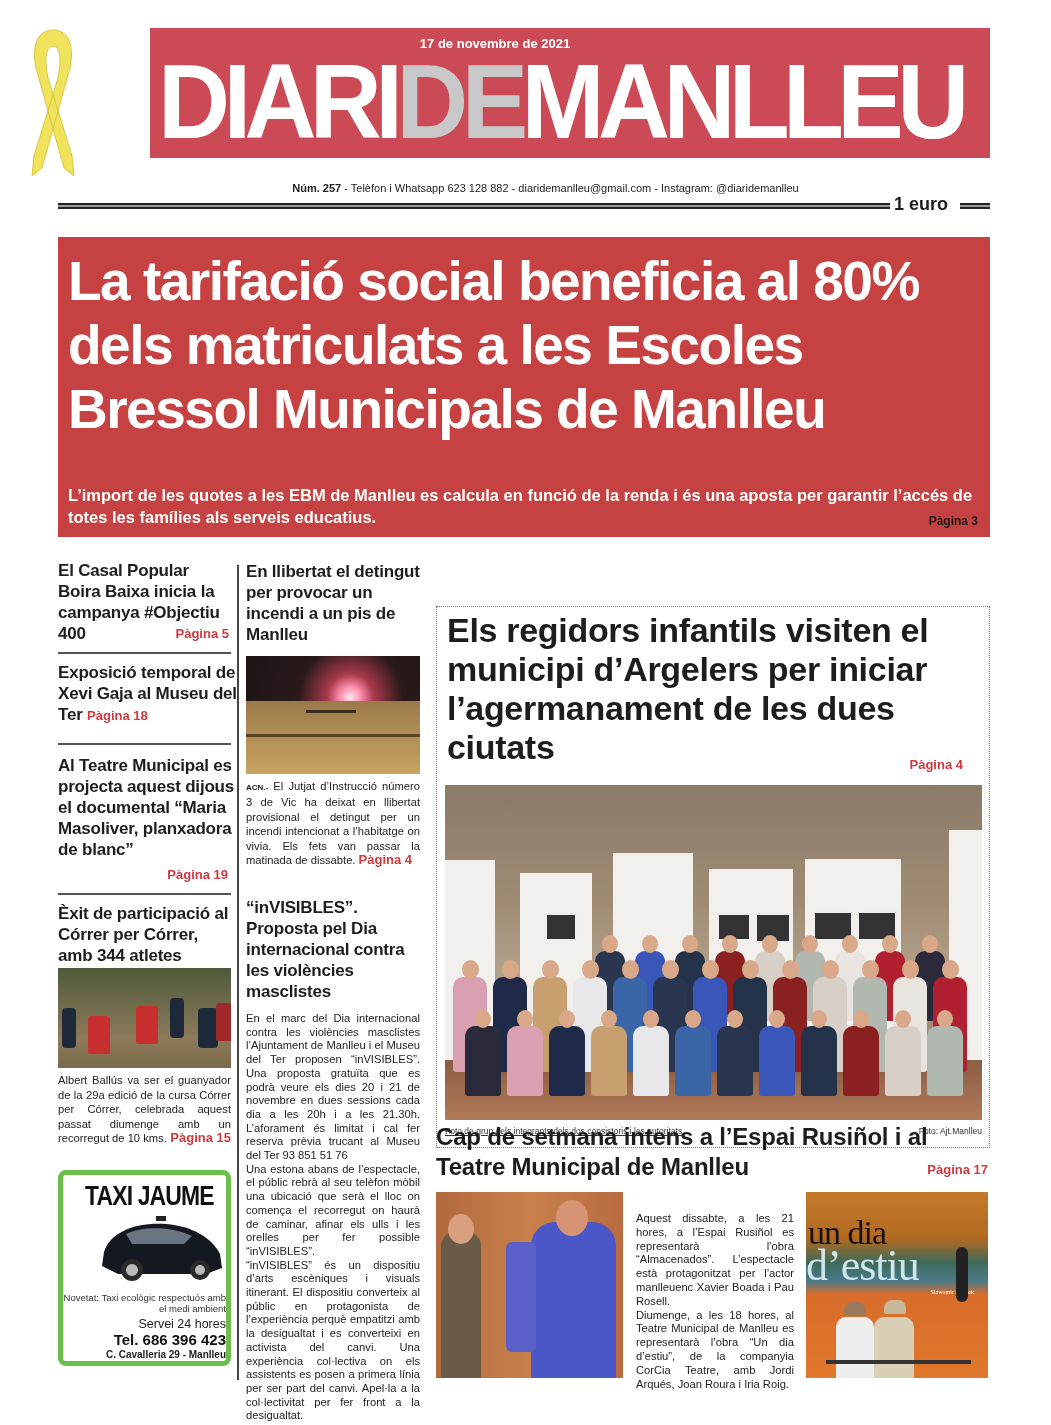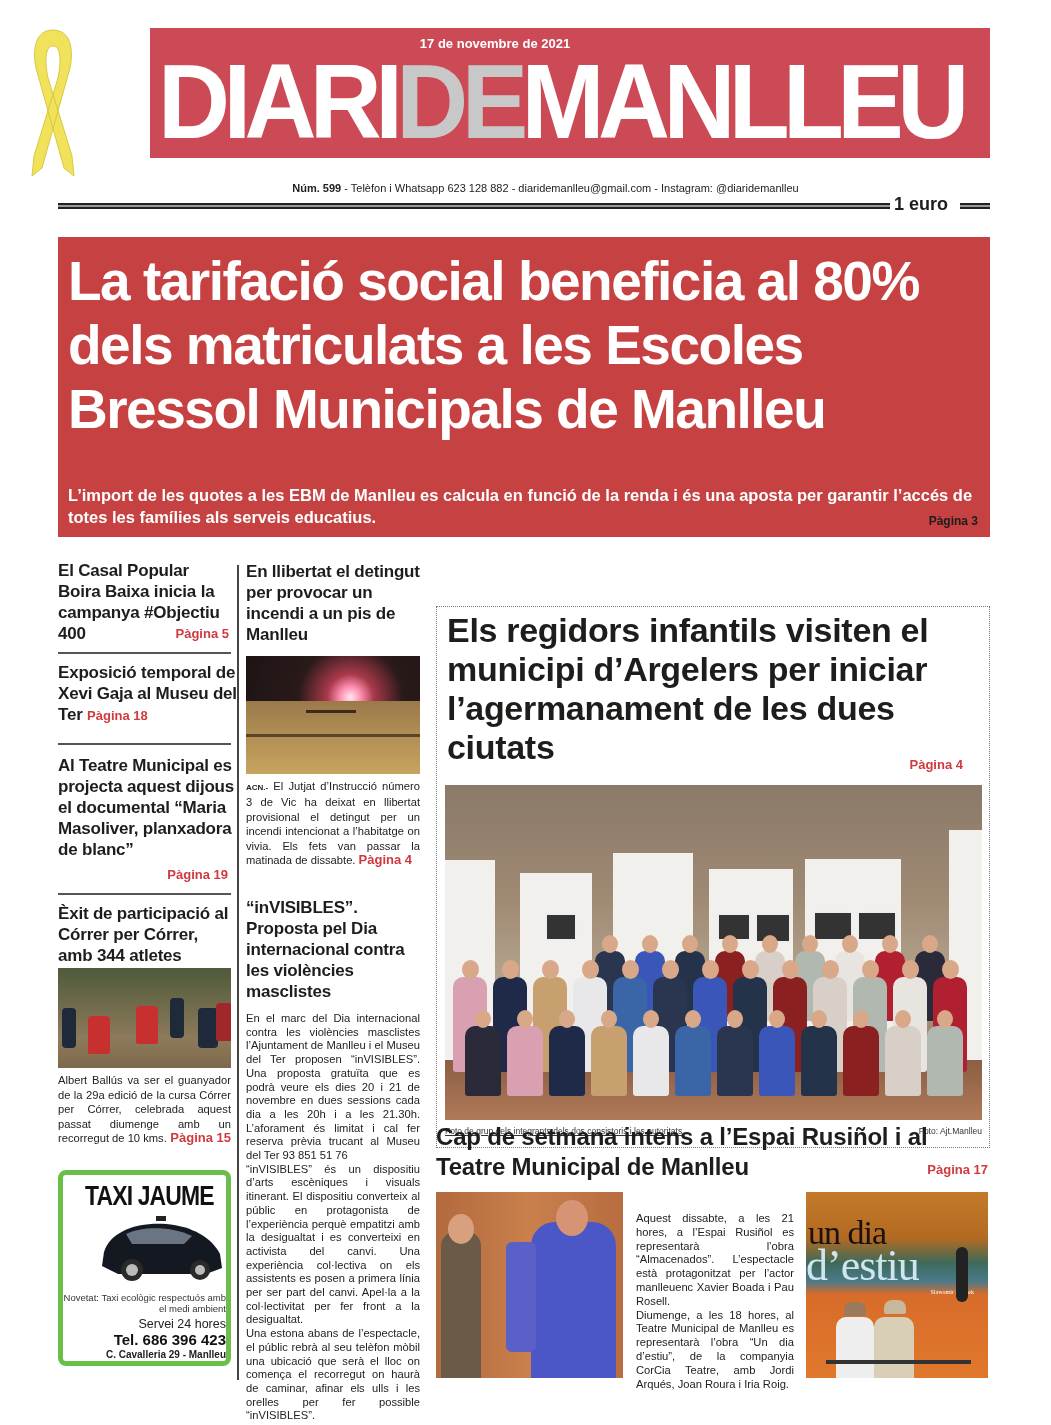--- a/index.html
+++ b/index.html
@@ -105,21 +105,21 @@
 </svg>
 
 <div class="masthead">
   <div class="date">17 de novembre de 2021</div>
   <div class="logo">
     <span>DIARI</span><span class="de">DE</span><span>MANLLEU</span>
   </div>
 </div>
 
 <div class="infoline">
-  <b>Núm. 599</b><span> -  Telèfon i Whatsapp 623 128 882  -  diaridemanlleu@gmail.com  - Instagram: @diaridemanlleu</span>
+  <b>Núm. 257</b><span> -  Telèfon i Whatsapp 623 128 882  -  diaridemanlleu@gmail.com  - Instagram: @diaridemanlleu</span>
 </div>
 
 <div class="rule-wrap">
   <div class="rule-left"></div>
   <div class="price">1 euro</div>
   <div class="rule-right"></div>
 </div>
 
 <div class="lead">
   <h1>La tarifació social beneficia al 80% dels matriculats a les Escoles Bressol Municipals de Manlleu</h1>
@@ -186,22 +186,22 @@
   <div class="bal" style="left:60px;top:54px;width:50px;"></div>
   <div class="bal" style="left:0;top:78px;width:174px;background:#5a4428;"></div>
 </div>
 <div class="c2cap">
   <span class="acn">ACN.-</span><span> El Jutjat d’Instrucció número 3 de Vic ha deixat en llibertat provisional el detingut per un incendi intencionat a l’habitatge on vivia. Els fets van passar la matinada de dissabte. </span><span class="red">Pàgina 4</span>
 </div>
 
 <div class="c2h2 brief-h">“inVISIBLES”. Proposta pel Dia internacional contra les violències masclistes</div>
 <div class="c2body">
   <div>En el marc del Dia internacional contra les violències masclistes l’Ajuntament de Manlleu i el Museu del Ter proposen “inVISIBLES”. Una proposta gratuïta que es podrà veure els dies 20 i 21 de novembre en dues sessions cada dia a les 20h i a les 21.30h. L’aforament és limitat i cal fer reserva prèvia trucant al Museu del Ter 93 851 51 76</div>
+  <div>Una estona abans de l’espectacle, el públic rebrà al seu telèfon mòbil una ubicació que serà el lloc on comença el recorregut on haurà de caminar, afinar els ulls i les orelles per fer possible “inVISIBLES”.</div>
   <div>“inVISIBLES” és un dispositiu d’arts escèniques i visuals itinerant. El dispositiu converteix al públic en protagonista de l’experiència perquè empatitzi amb la desigualtat i es converteixi en activista del canvi. Una experiència col·lectiva on els assistents es posen a primera línia per ser part del canvi. Apel·la a la col·lectivitat per fer front a la desigualtat.</div>
-  <div>Una estona abans de l’espectacle, el públic rebrà al seu telèfon mòbil una ubicació que serà el lloc on comença el recorregut on haurà de caminar, afinar els ulls i les orelles per fer possible “inVISIBLES”.</div>
 </div>
 
 <div class="feature">
   <h2>Els regidors infantils visiten el municipi d’Argelers per iniciar l’agermanament de les dues ciutats</h2>
   <span class="red pg4">Pàgina 4</span>
   <div class="photo">
     <div class="panel" style="left:0;top:75px;width:50px;height:200px;"></div>
     <div class="panel" style="left:75px;top:88px;width:72px;height:190px;"></div>
     <div class="panel" style="left:168px;top:68px;width:80px;height:210px;"></div>
     <div class="panel" style="left:264px;top:84px;width:84px;height:190px;"></div>

